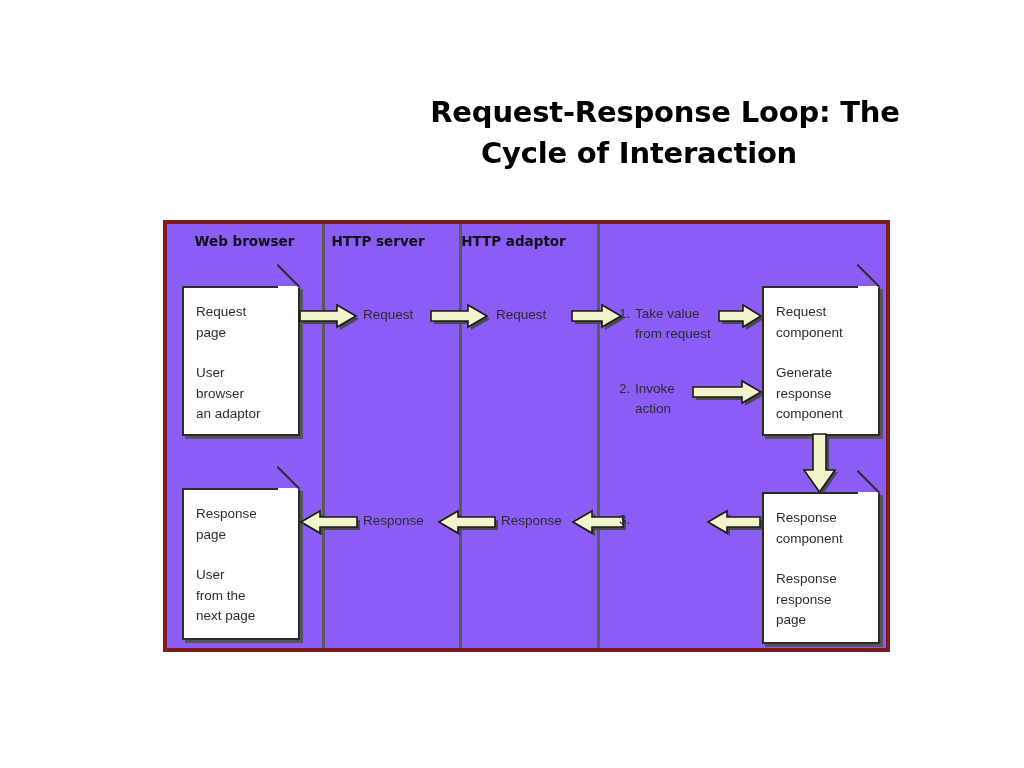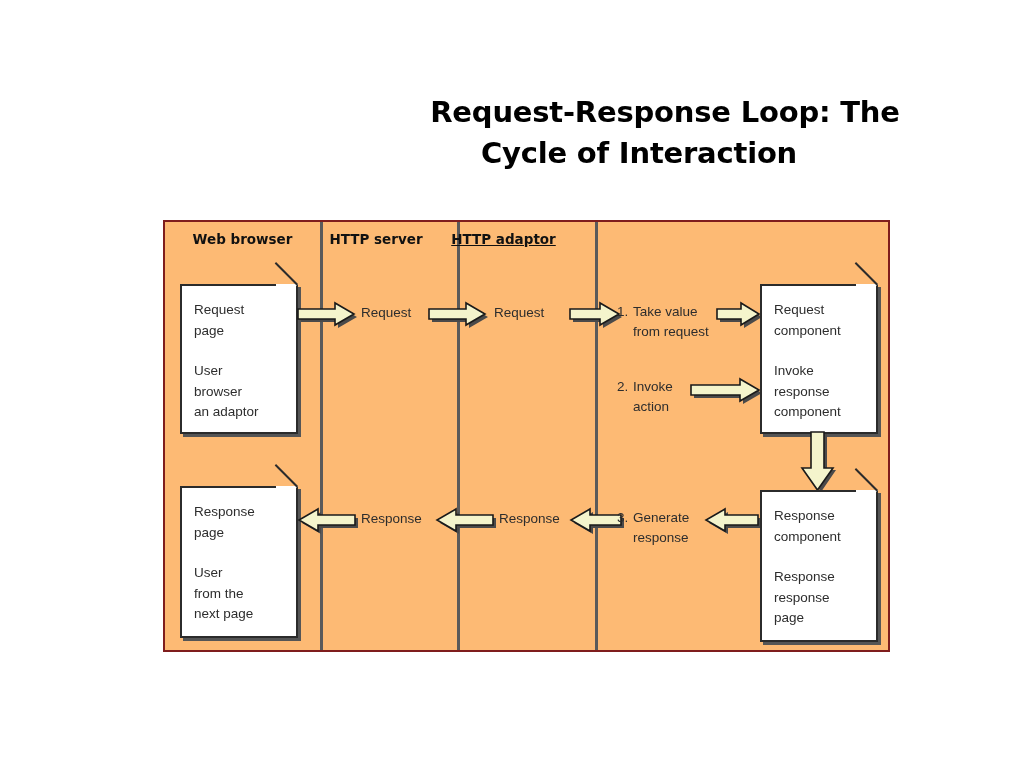--- a/index.html
+++ b/index.html
@@ -36,22 +36,22 @@
   #title .tline { display: block; }
   #title .tline2 { margin-left: -52px; }
 
   
   #diagram {
     position: absolute;
     left: 163px;
     top: 220px;
     width: 727px;
     height: 432px;
-    background: #fdba74;
-    border: 2px solid #7f1d1d;
+    background: #8b5cf6;
+    border: 4px solid #7f1d1d;
     box-sizing: border-box;
   }
 
   
   .col-div {
     position: absolute;
     top: 0;
     width: 3px;
     height: 100%;
     background: #5a5a5a;
@@ -162,21 +162,21 @@
   </div>
 
   <div id="diagram">
 
     <div class="col-div" style="left:155px;"></div>
     <div class="col-div" style="left:292px;"></div>
     <div class="col-div" style="left:430px;"></div>
 
     <div class="col-head" style="left:0px;   width:155px;">Web browser</div>
     <div class="col-head" style="left:158px; width:106px;">HTTP server</div>
-    <div class="col-head" style="left:284px; width:109px;text-decoration:underline;">HTTP adaptor</div>
+    <div class="col-head" style="left:292px; width:109px;">HTTP adaptor</div>
 
     <div class="doc" style="left:15px; top:62px; width:118px; height:150px;">
       <div class="fold-tri"></div>
       <div class="fold-edge"></div>
       <div class="doc-text">
         <div class="para">Request</div>
         <div class="para">page</div>
         <div class="gap"></div>
         <div class="para">User</div>
         <div class="para">browser</div>
@@ -223,21 +223,21 @@
       <polygon class="arrow-shape" points="0,6 49,6 49,0 68,11 49,22 49,16 0,16"></polygon>
     </svg>
 
     <div class="doc" style="left:595px; top:62px; width:118px; height:150px;">
       <div class="fold-tri"></div>
       <div class="fold-edge"></div>
       <div class="doc-text">
         <div class="para">Request</div>
         <div class="para">component</div>
         <div class="gap"></div>
-        <div class="para">Invoke</div>
+        <div class="para">Generate</div>
         <div class="para">response</div>
         <div class="para">component</div>
       </div>
     </div>
 
     <svg class="arrow-svg" style="left:640px; top:212px;" width="40" height="62">
       <polygon class="arrow-shadow" points="9,0 22,0 22,36 31,36 16,58 1,36 9,36"></polygon>
       <polygon class="arrow-shape" points="6,-2 19,-2 19,34 28,34 12.5,56 -3,34 6,34"></polygon>
     </svg>
 
@@ -268,21 +268,20 @@
 
     <div class="flow-label" style="left:334px; top:287px;">Response</div>
 
     <svg class="arrow-svg" style="left:406px; top:287px;" width="56" height="26">
       <polygon class="arrow-shadow" points="53,9 22,9 22,3 3,14 22,25 22,19 53,19"></polygon>
       <polygon class="arrow-shape" points="50,6 19,6 19,0 0,11 19,22 19,16 50,16"></polygon>
     </svg>
 
     <div class="step" style="left:452px; top:286px; width:96px;">
       <span class="num">3.</span>
-      <span class="body">Generate response</span>
     </div>
 
     <svg class="arrow-svg" style="left:541px; top:287px;" width="58" height="26">
       <polygon class="arrow-shadow" points="55,9 22,9 22,3 3,14 22,25 22,19 55,19"></polygon>
       <polygon class="arrow-shape" points="52,6 19,6 19,0 0,11 19,22 19,16 52,16"></polygon>
     </svg>
 
     <div class="doc" style="left:595px; top:268px; width:118px; height:152px;">
       <div class="fold-tri"></div>
       <div class="fold-edge"></div>

